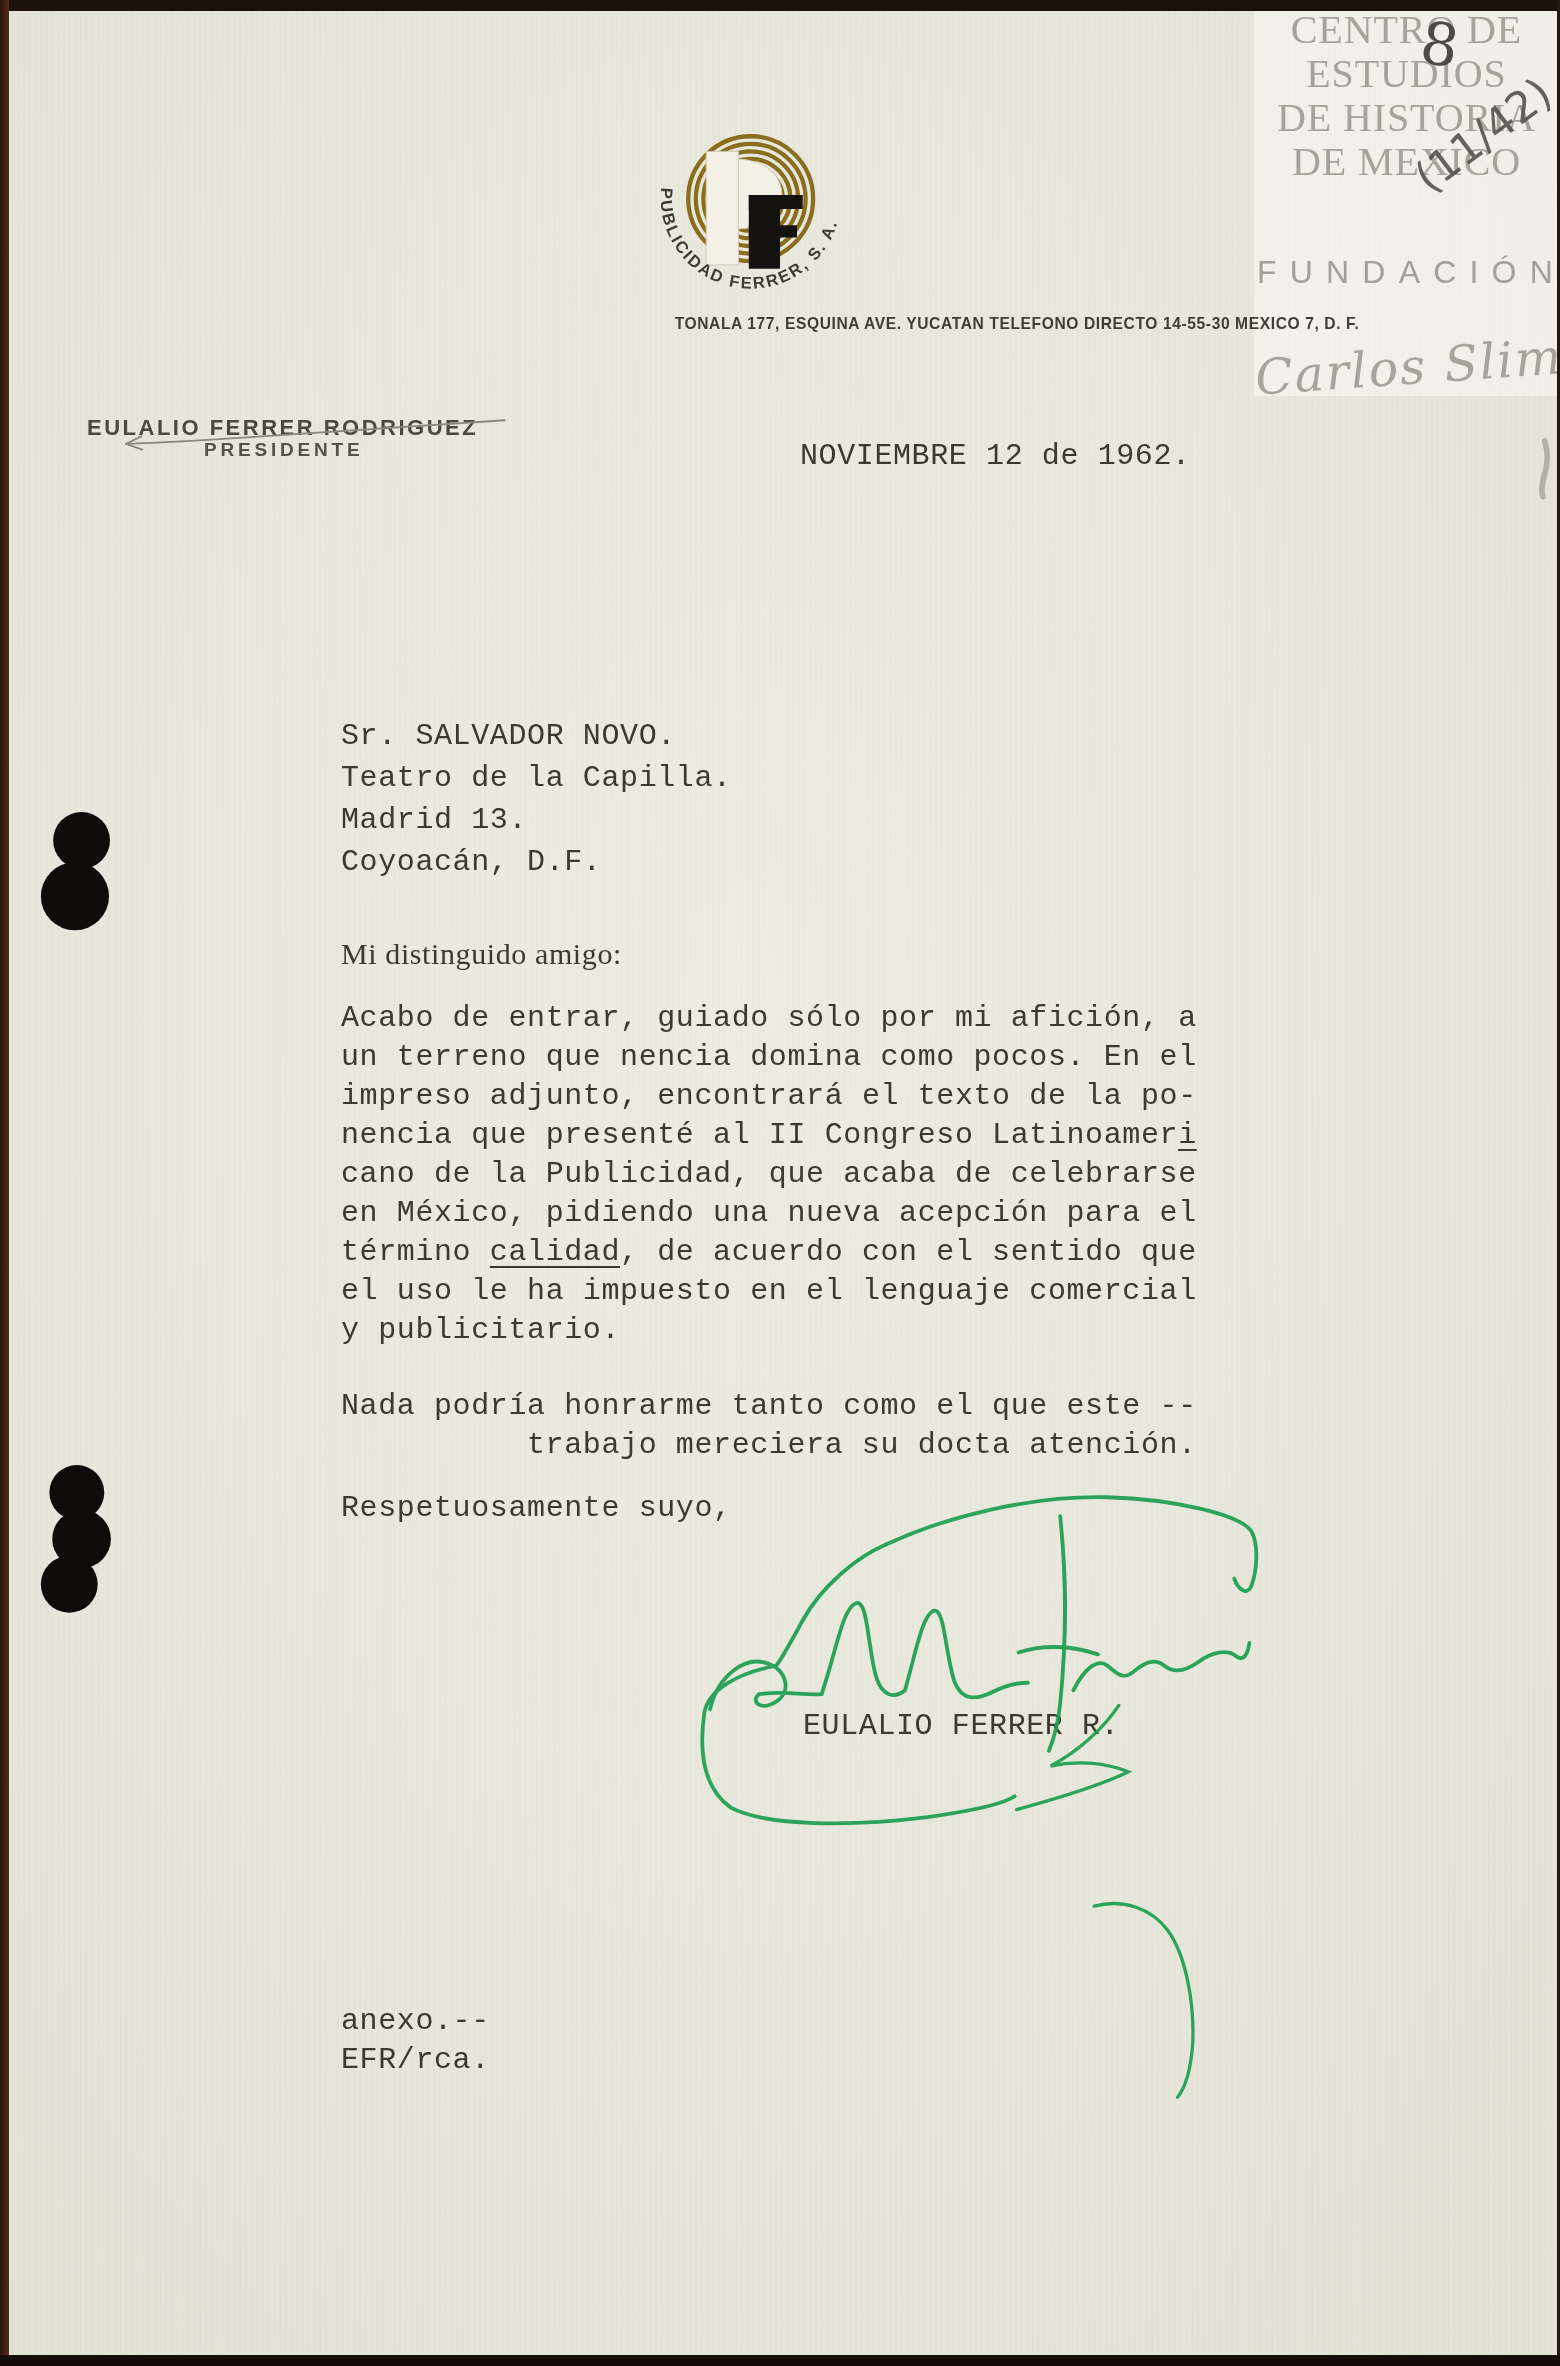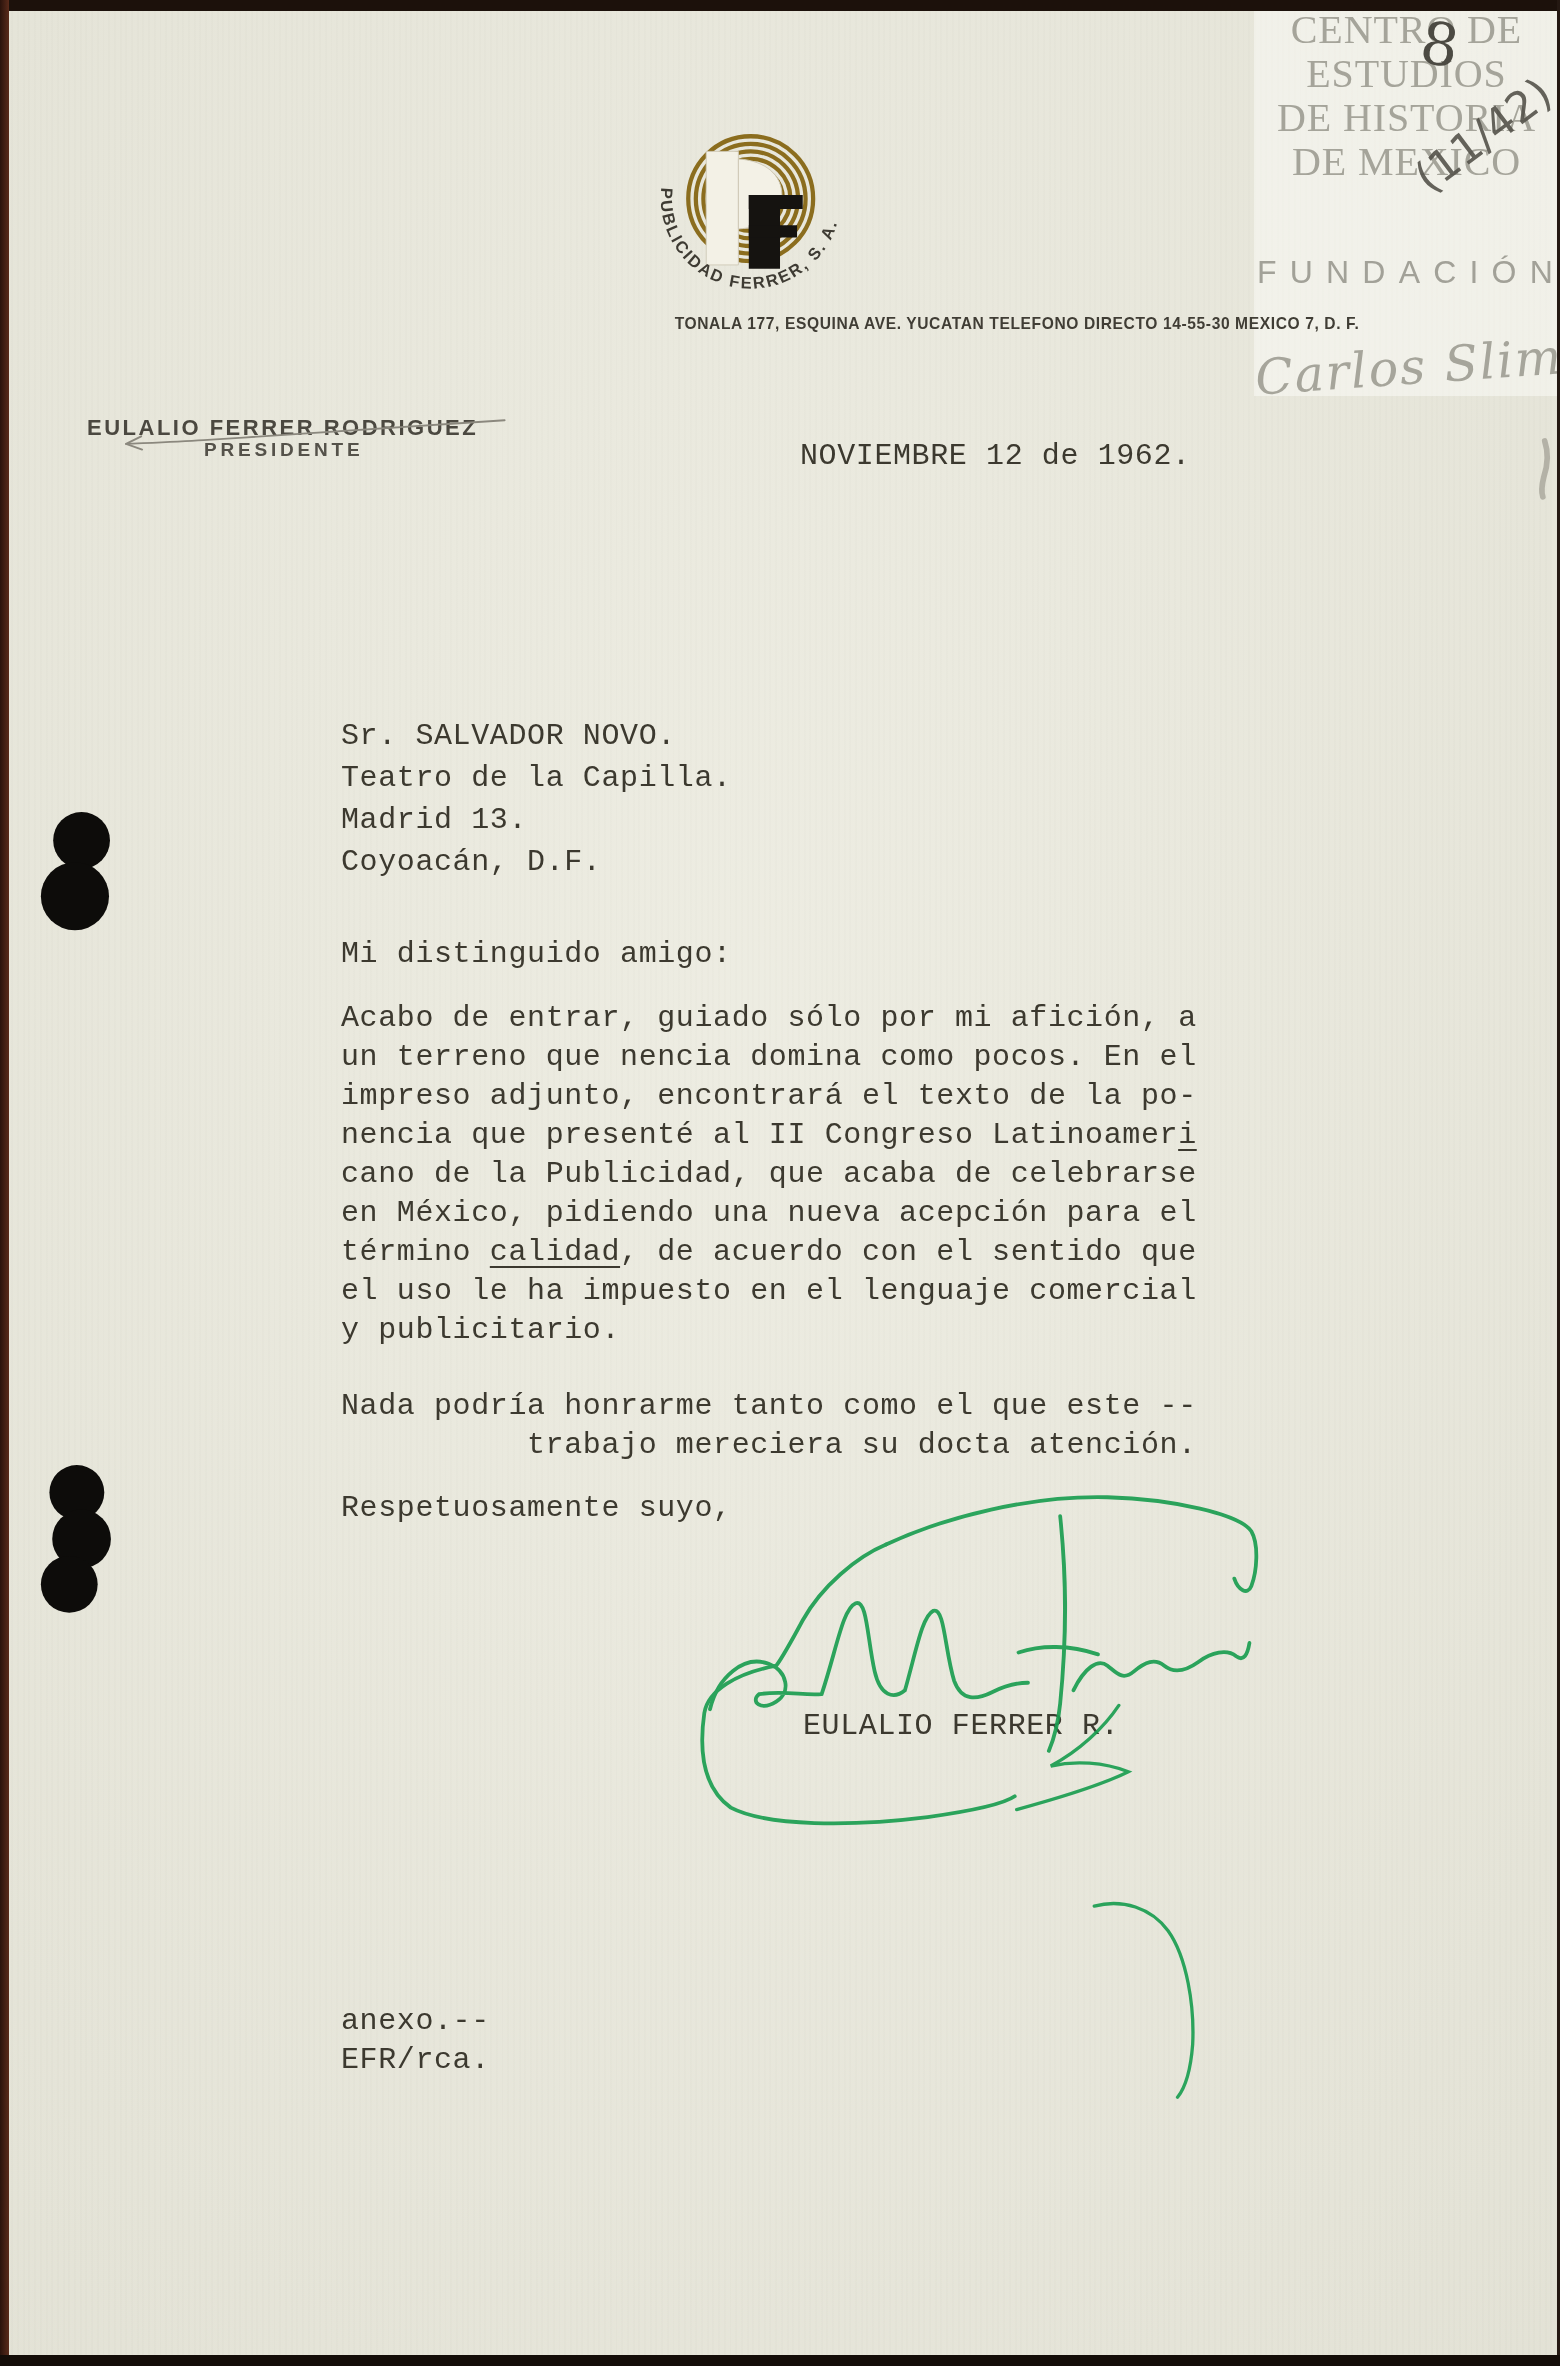--- a/index.html
+++ b/index.html
@@ -34,21 +34,21 @@
         font-weight:600;color:#403d35;transform:scaleY(1.1);white-space:nowrap;}
   .pres-name{left:87px;top:415px;font-size:22px;letter-spacing:2.5px;font-weight:700;color:#4b4840;white-space:nowrap;}
   .pres-title{left:204px;top:439px;font-size:19px;letter-spacing:3.8px;font-weight:600;color:#55524a;}
   
   .mono{font-family:"Liberation Mono", monospace;color:#3c392f;font-size:30px;letter-spacing:0.6px;}
   .mline{white-space:pre;line-height:39px;}
   .lh44 .mline{line-height:42px;}
   .u{text-decoration:underline;text-decoration-thickness:1.9px;text-underline-offset:5.7px;}
   .date-line{left:800px;top:439px;}
   .recipient{left:341px;top:715px;}
-  .salutation{left:341px;top:937px;}
+  .salutation{left:341px;top:937px;font-family:Liberation Serif, serif;}
   .para1{left:341px;top:999px;}
   .para2{left:341px;top:1387px;text-align:right;}
   .closing{left:341px;top:1491px;}
   .typed-signer{left:803px;top:1709px;}
   .enclosure{left:341px;top:2002px;}
   svg{position:absolute;left:0;top:0;}
 </style>
 </head>
 <body>
 

